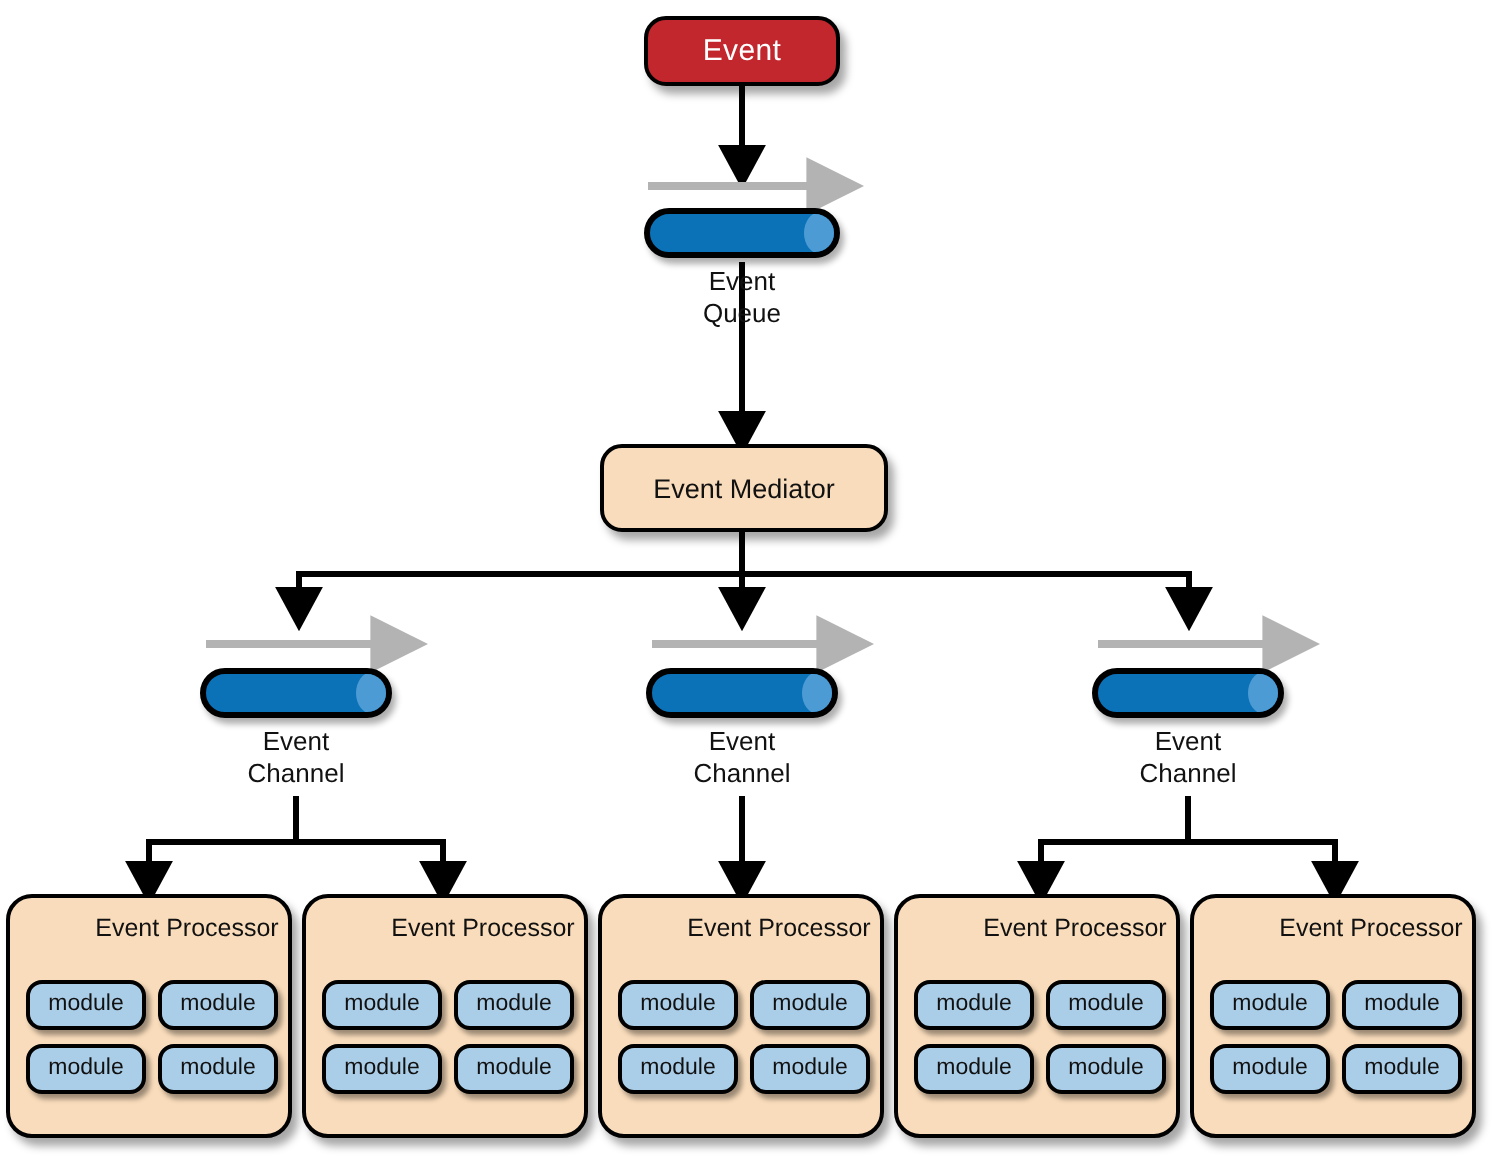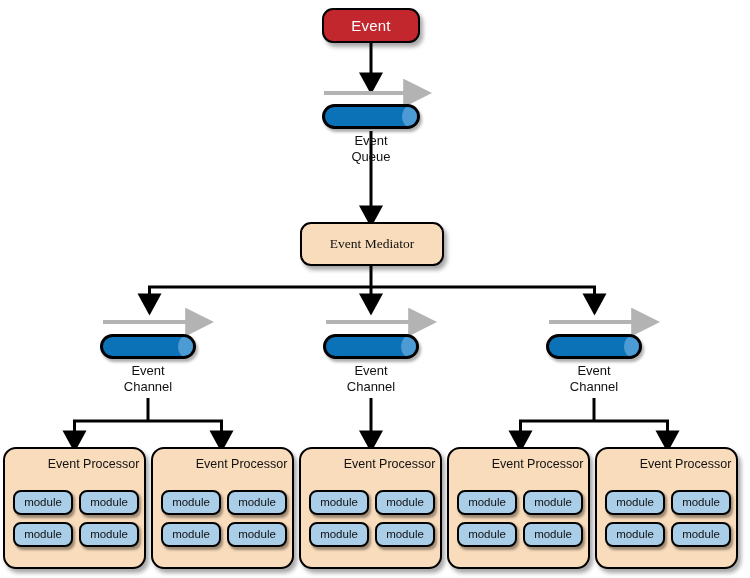--- a/index.html
+++ b/index.html
@@ -19,21 +19,20 @@
     display:flex;align-items:center;justify-content:center;
     box-shadow:3px 4px 4px rgba(0,0,0,0.35);
   }
   .event-box{
     background:#C1272D;color:#ffffff;
     font-size:15px;font-weight:400;letter-spacing:.2px;
   }
   .mediator-box{
     background:#F9DCBB;color:#111;
     font-size:13.5px;
-    font-family:Liberation Serif, serif;
   }
   .proc-box{
     background:#F9DCBB;border-radius:13px;
     display:block;padding:0;
   }
   .proc-title{
     text-align:center;font-size:12.5px;color:#111;
     margin-top:9px;margin-bottom:5px;line-height:1;padding-left:38px;
   }
   .mod-grid{

